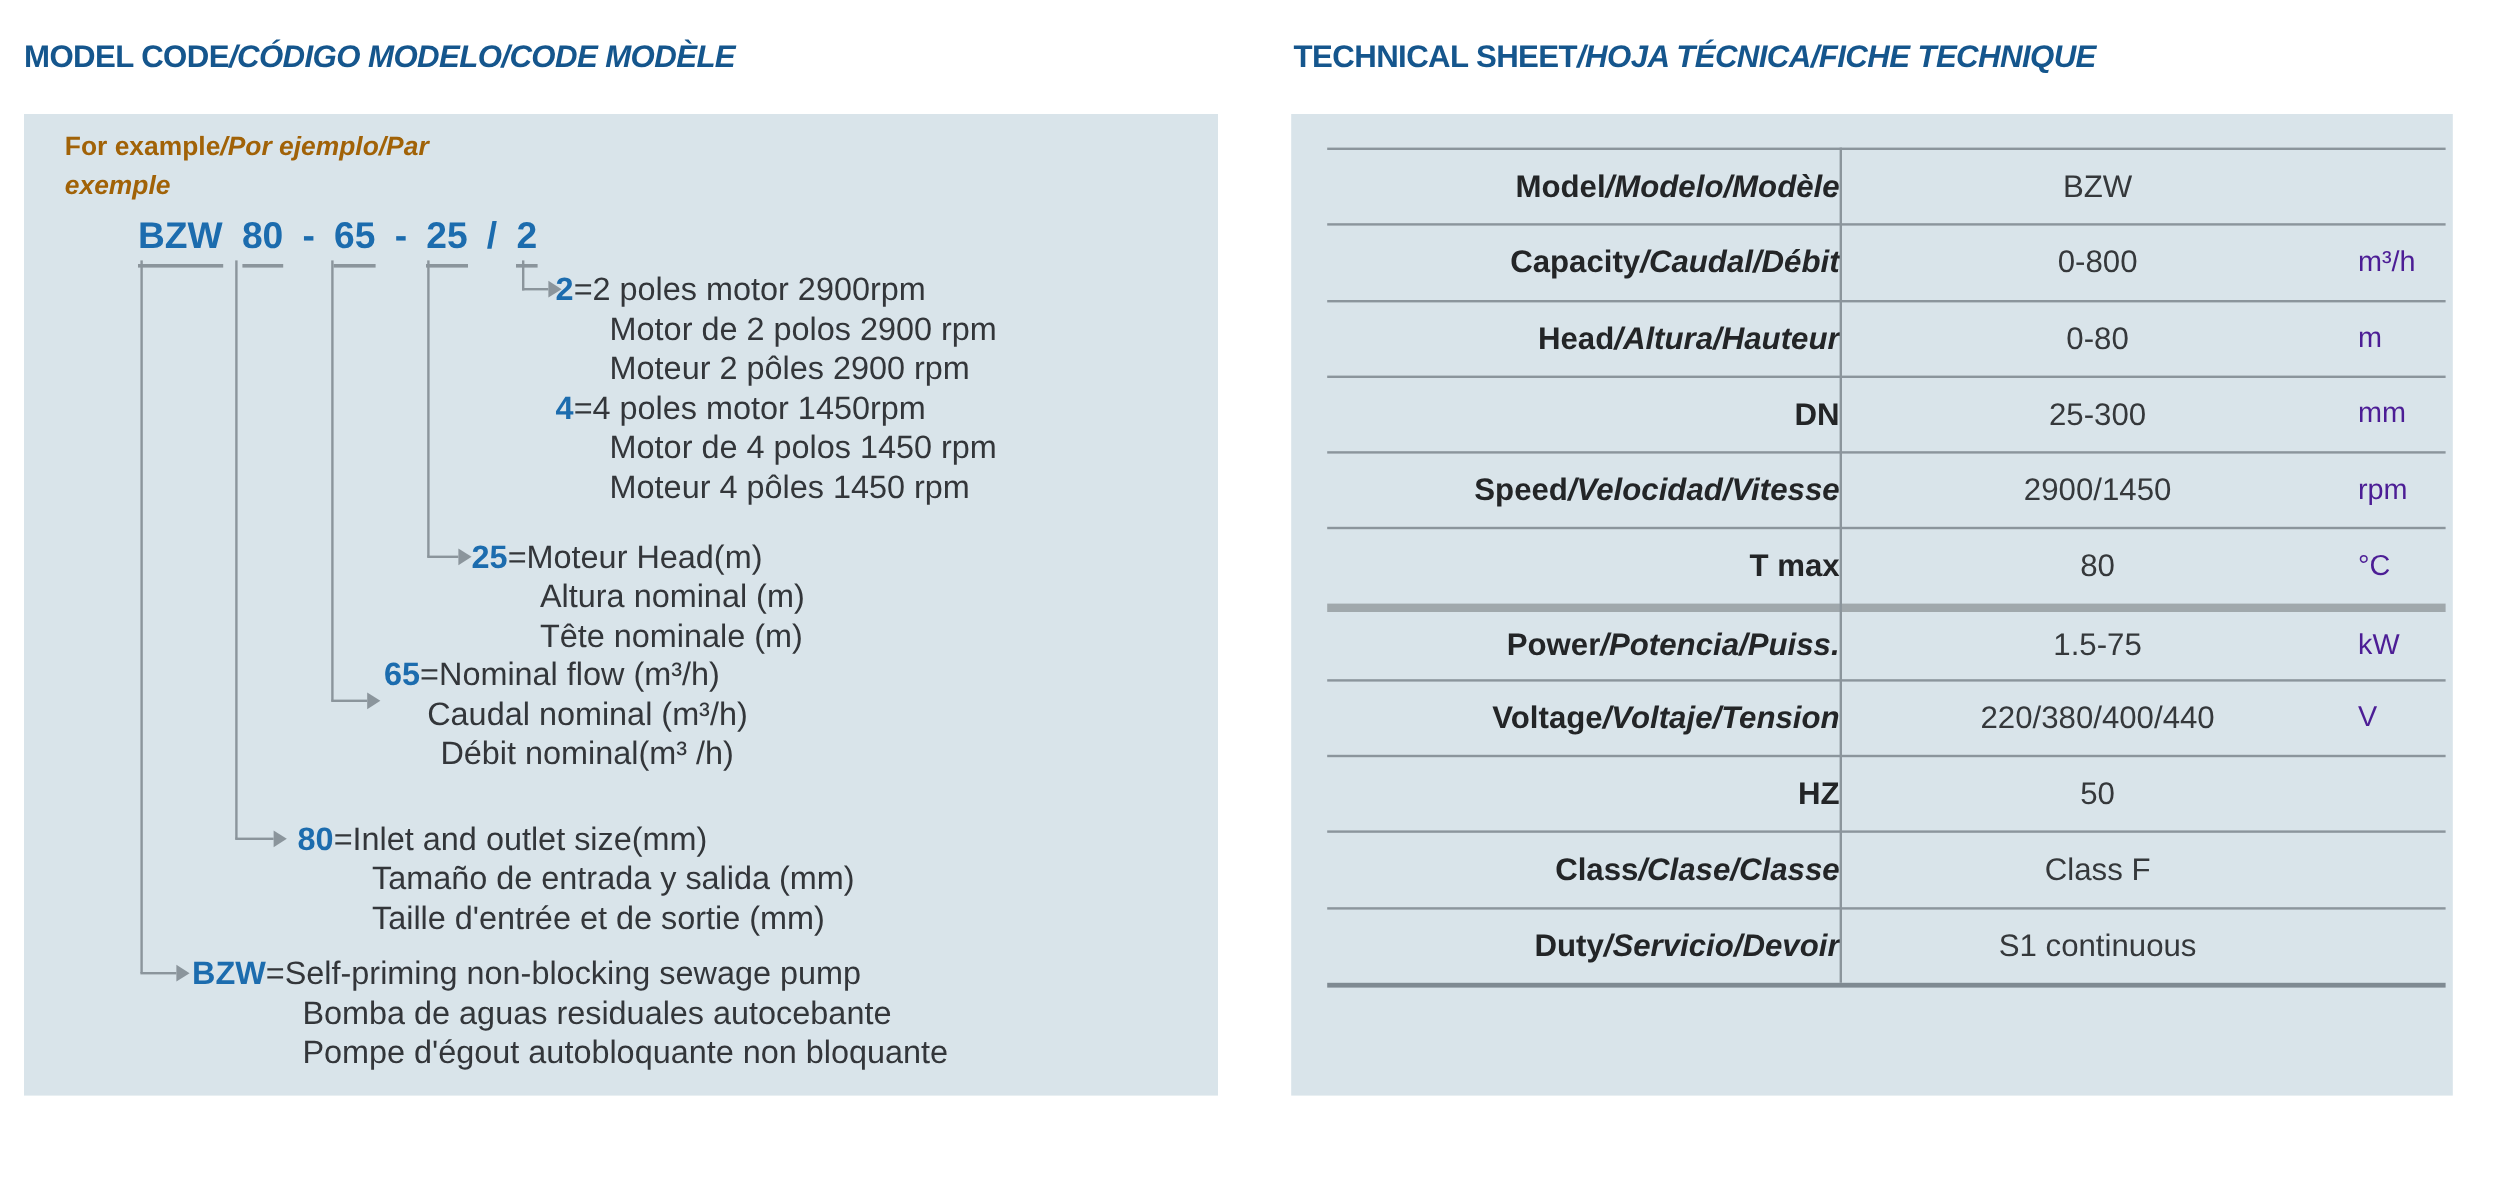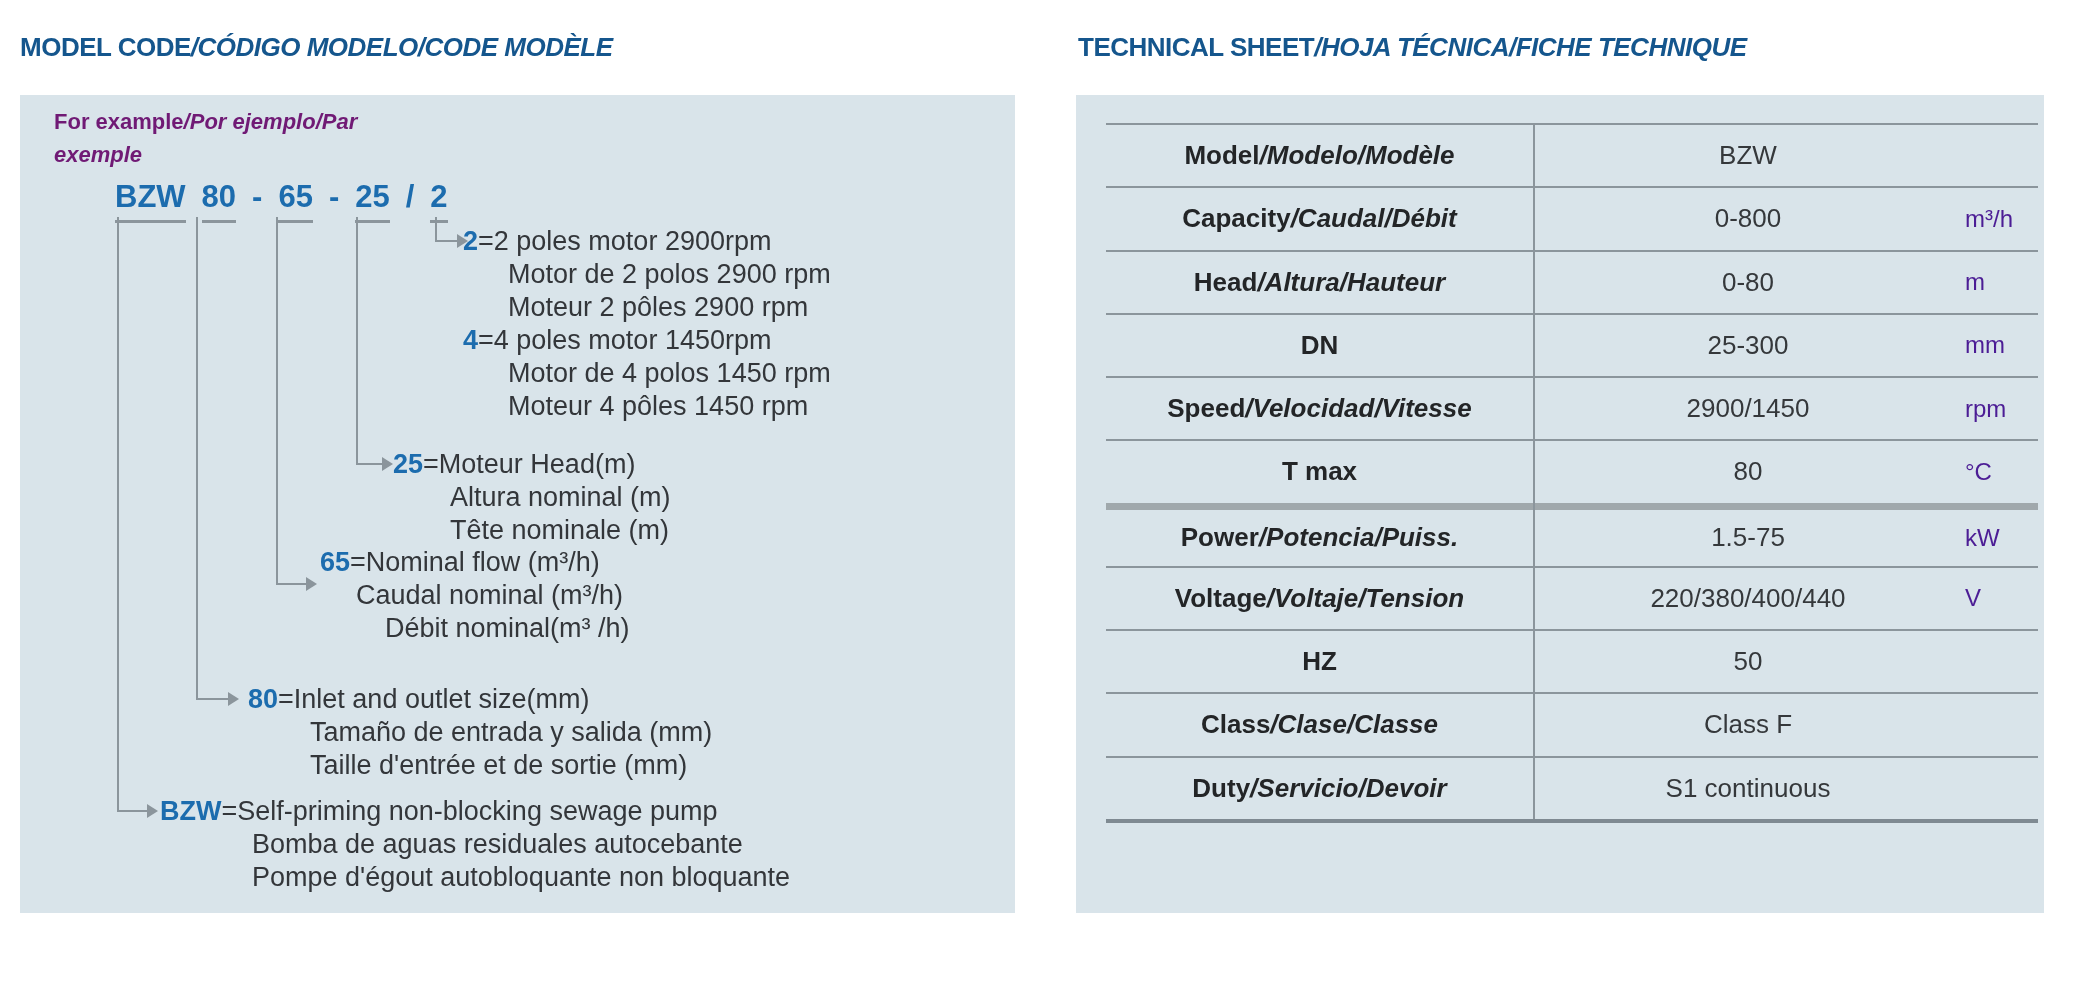--- a/index.html
+++ b/index.html
@@ -13,21 +13,21 @@
   #title-left{left:20px;}
   #title-right{left:1078px;}
 
   
   .panel{position:absolute;top:95px;background:#d9e4ea;}
   #panel-left{left:20px;width:995px;height:818px;}
   #panel-right{left:1076px;width:968px;height:818px;}
 
   
   .example{position:absolute;left:34px;top:10px;font-size:22px;font-weight:bold;
-           color:#701a75;line-height:33px;}
+           color:#a16207;line-height:33px;}
   .example .i18n{font-style:italic;}
 
   
   .code-row{position:absolute;left:95px;top:84px;display:flex;gap:16px;
             font-size:31px;font-weight:bold;color:#1c6cae;}
   .code-row .u{border-bottom:3px solid #8b959c;padding-bottom:5px;}
   .code-row .sep{padding-bottom:5px;}
 
   
   .vline{position:absolute;width:2px;background:#8b959c;}
@@ -39,21 +39,21 @@
   .branch{position:absolute;font-size:27px;line-height:33px;color:#33363a;white-space:nowrap;}
   .branch .tok{color:#1c6cae;font-weight:bold;}
   .branch .tr{}
 
   
   .ttable{position:absolute;left:30px;right:6px;top:28px;
           border-bottom:4px solid #7f8a92;}
   .trow{display:flex;align-items:center;height:63.25px;box-sizing:border-box;
         border-top:2px solid #8b959c;}
   .trow.thick{border-top:7px solid #a0a8ac;}
-  .tlabel{width:427px;text-align:center;font-size:26px;font-weight:bold;color:#232527;}
+  .tlabel{width:427px;text-align:right;font-size:26px;font-weight:bold;color:#232527;}
   .tlabel .i18n{font-style:italic;}
   .tvalue{width:430px;text-align:center;font-size:26px;color:#35383b;}
   .tunit{flex:1;text-align:left;font-size:24px;color:#4c1d95;padding-left:2px;}
   .vdivider{position:absolute;left:427px;top:0;bottom:0;width:2px;background:#8b959c;}
 </style>
 </head>
 <body>
 
 <div id="page">
 
@@ -111,21 +111,21 @@
 
     <div class="branch" style="left:373px;top:353px;">
       <div><span class="tok">25</span><span>=Moteur Head(m)</span></div>
       <div class="tr" style="margin-left:57px;">Altura nominal (m)</div>
       <div class="tr" style="margin-left:57px;">Tête nominale (m)</div>
     </div>
 
     <div class="branch" style="left:300px;top:451px;">
       <div><span class="tok">65</span><span>=Nominal flow (m³/h)</span></div>
       <div class="tr" style="margin-left:36px;">Caudal nominal (m³/h)</div>
-      <div class="tr" style="margin-left:65px;">Débit nominal(m³ /h)</div>
+      <div class="tr" style="margin-left:47px;">Débit nominal(m³ /h)</div>
     </div>
 
     <div class="branch" style="left:228px;top:588px;">
       <div><span class="tok">80</span><span>=Inlet and outlet size(mm)</span></div>
       <div class="tr" style="margin-left:62px;">Tamaño de entrada y salida (mm)</div>
       <div class="tr" style="margin-left:62px;">Taille d'entrée et de sortie (mm)</div>
     </div>
 
     <div class="branch" style="left:140px;top:700px;">
       <div><span class="tok">BZW</span><span>=Self-priming non-blocking sewage pump</span></div>

